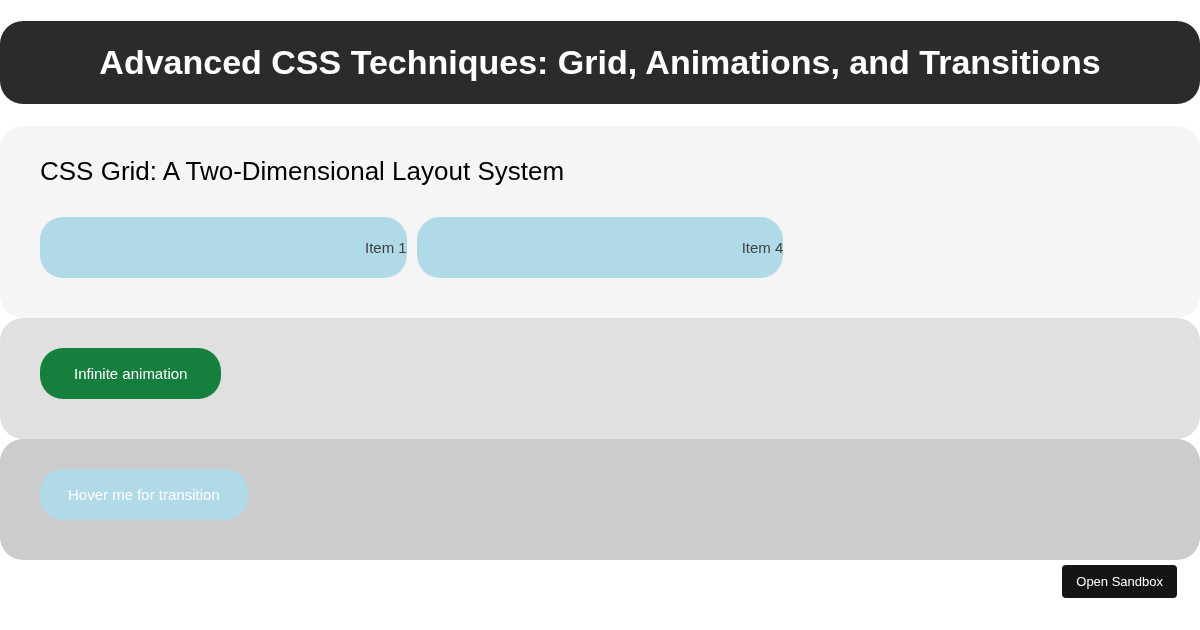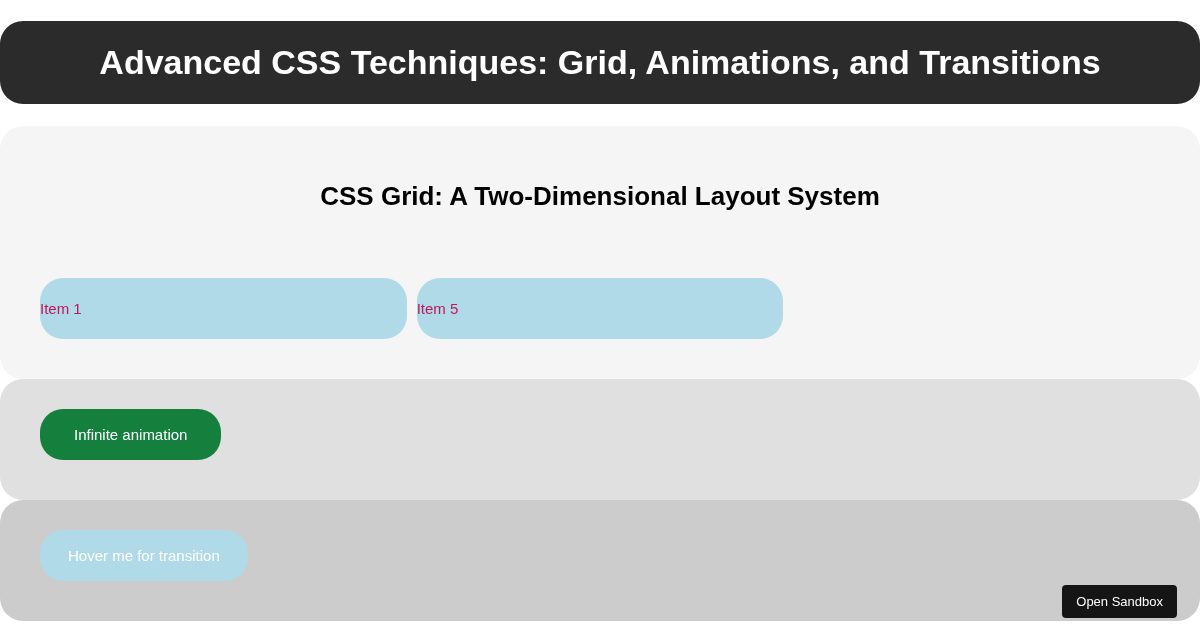--- a/index.html
+++ b/index.html
@@ -33,57 +33,55 @@
       background: #f5f5f5;
       margin-top: 22px;
     }
     .section-animations {
       background: #e0e0e0;
     }
     .section-transitions {
       background: #cccccc;
     }
     .section h2 {
-      text-align: center;
+      text-align: left;
       font-size: 26px;
-      font-weight: 700;
+      font-weight: 400;
       margin-bottom: 30px;
-      margin-top: 25px;
     }
     .grid-container {
       display: grid;
       grid-template-columns: repeat(3, 1fr);
       gap: 10px;
     }
     .grid-item {
       background: #b0dae8;
-      text-align: left;
+      text-align: right;
       padding: 22px 0;
       font-size: 15px;
-      color: #be185d;
-      margin-top: 36px;
+      color: #404040;
     }
     .anim-box {
       background: #15803d;
       color: #ffffff;
       display: inline-block;
       padding: 17px 34px;
       font-size: 15px;
     }
     .trans-box {
       background: #b0dae8;
       color: #ffffff;
       display: inline-block;
       padding: 17px 28px;
       font-size: 15px;
     }
     .open-sandbox {
       position: fixed;
       right: 23px;
-      bottom: 12px;
+      bottom: 32px;
       background: #151515;
       color: #ffffff;
       border: none;
       border-radius: 4px;
       padding: 9px 14px;
       font-size: 13px;
       cursor: pointer;
       font-family: inherit;
     }
   </style>
@@ -91,21 +89,21 @@
 <body>
 
 <header class="header">
   <h1>Advanced CSS Techniques: Grid, Animations, and Transitions</h1>
 </header>
 
 <section class="section section-grid">
   <h2>CSS Grid: A Two-Dimensional Layout System</h2>
   <div class="grid-container">
     <div class="grid-item">Item 1</div>
-    <div class="grid-item">Item 5</div>
+    <div class="grid-item">Item 4</div>
   </div>
 </section>
 
 <section class="section section-animations">
   <div class="anim-box">Infinite animation</div>
 </section>
 
 <section class="section section-transitions">
   <div class="trans-box">Hover me for transition</div>
 </section>

